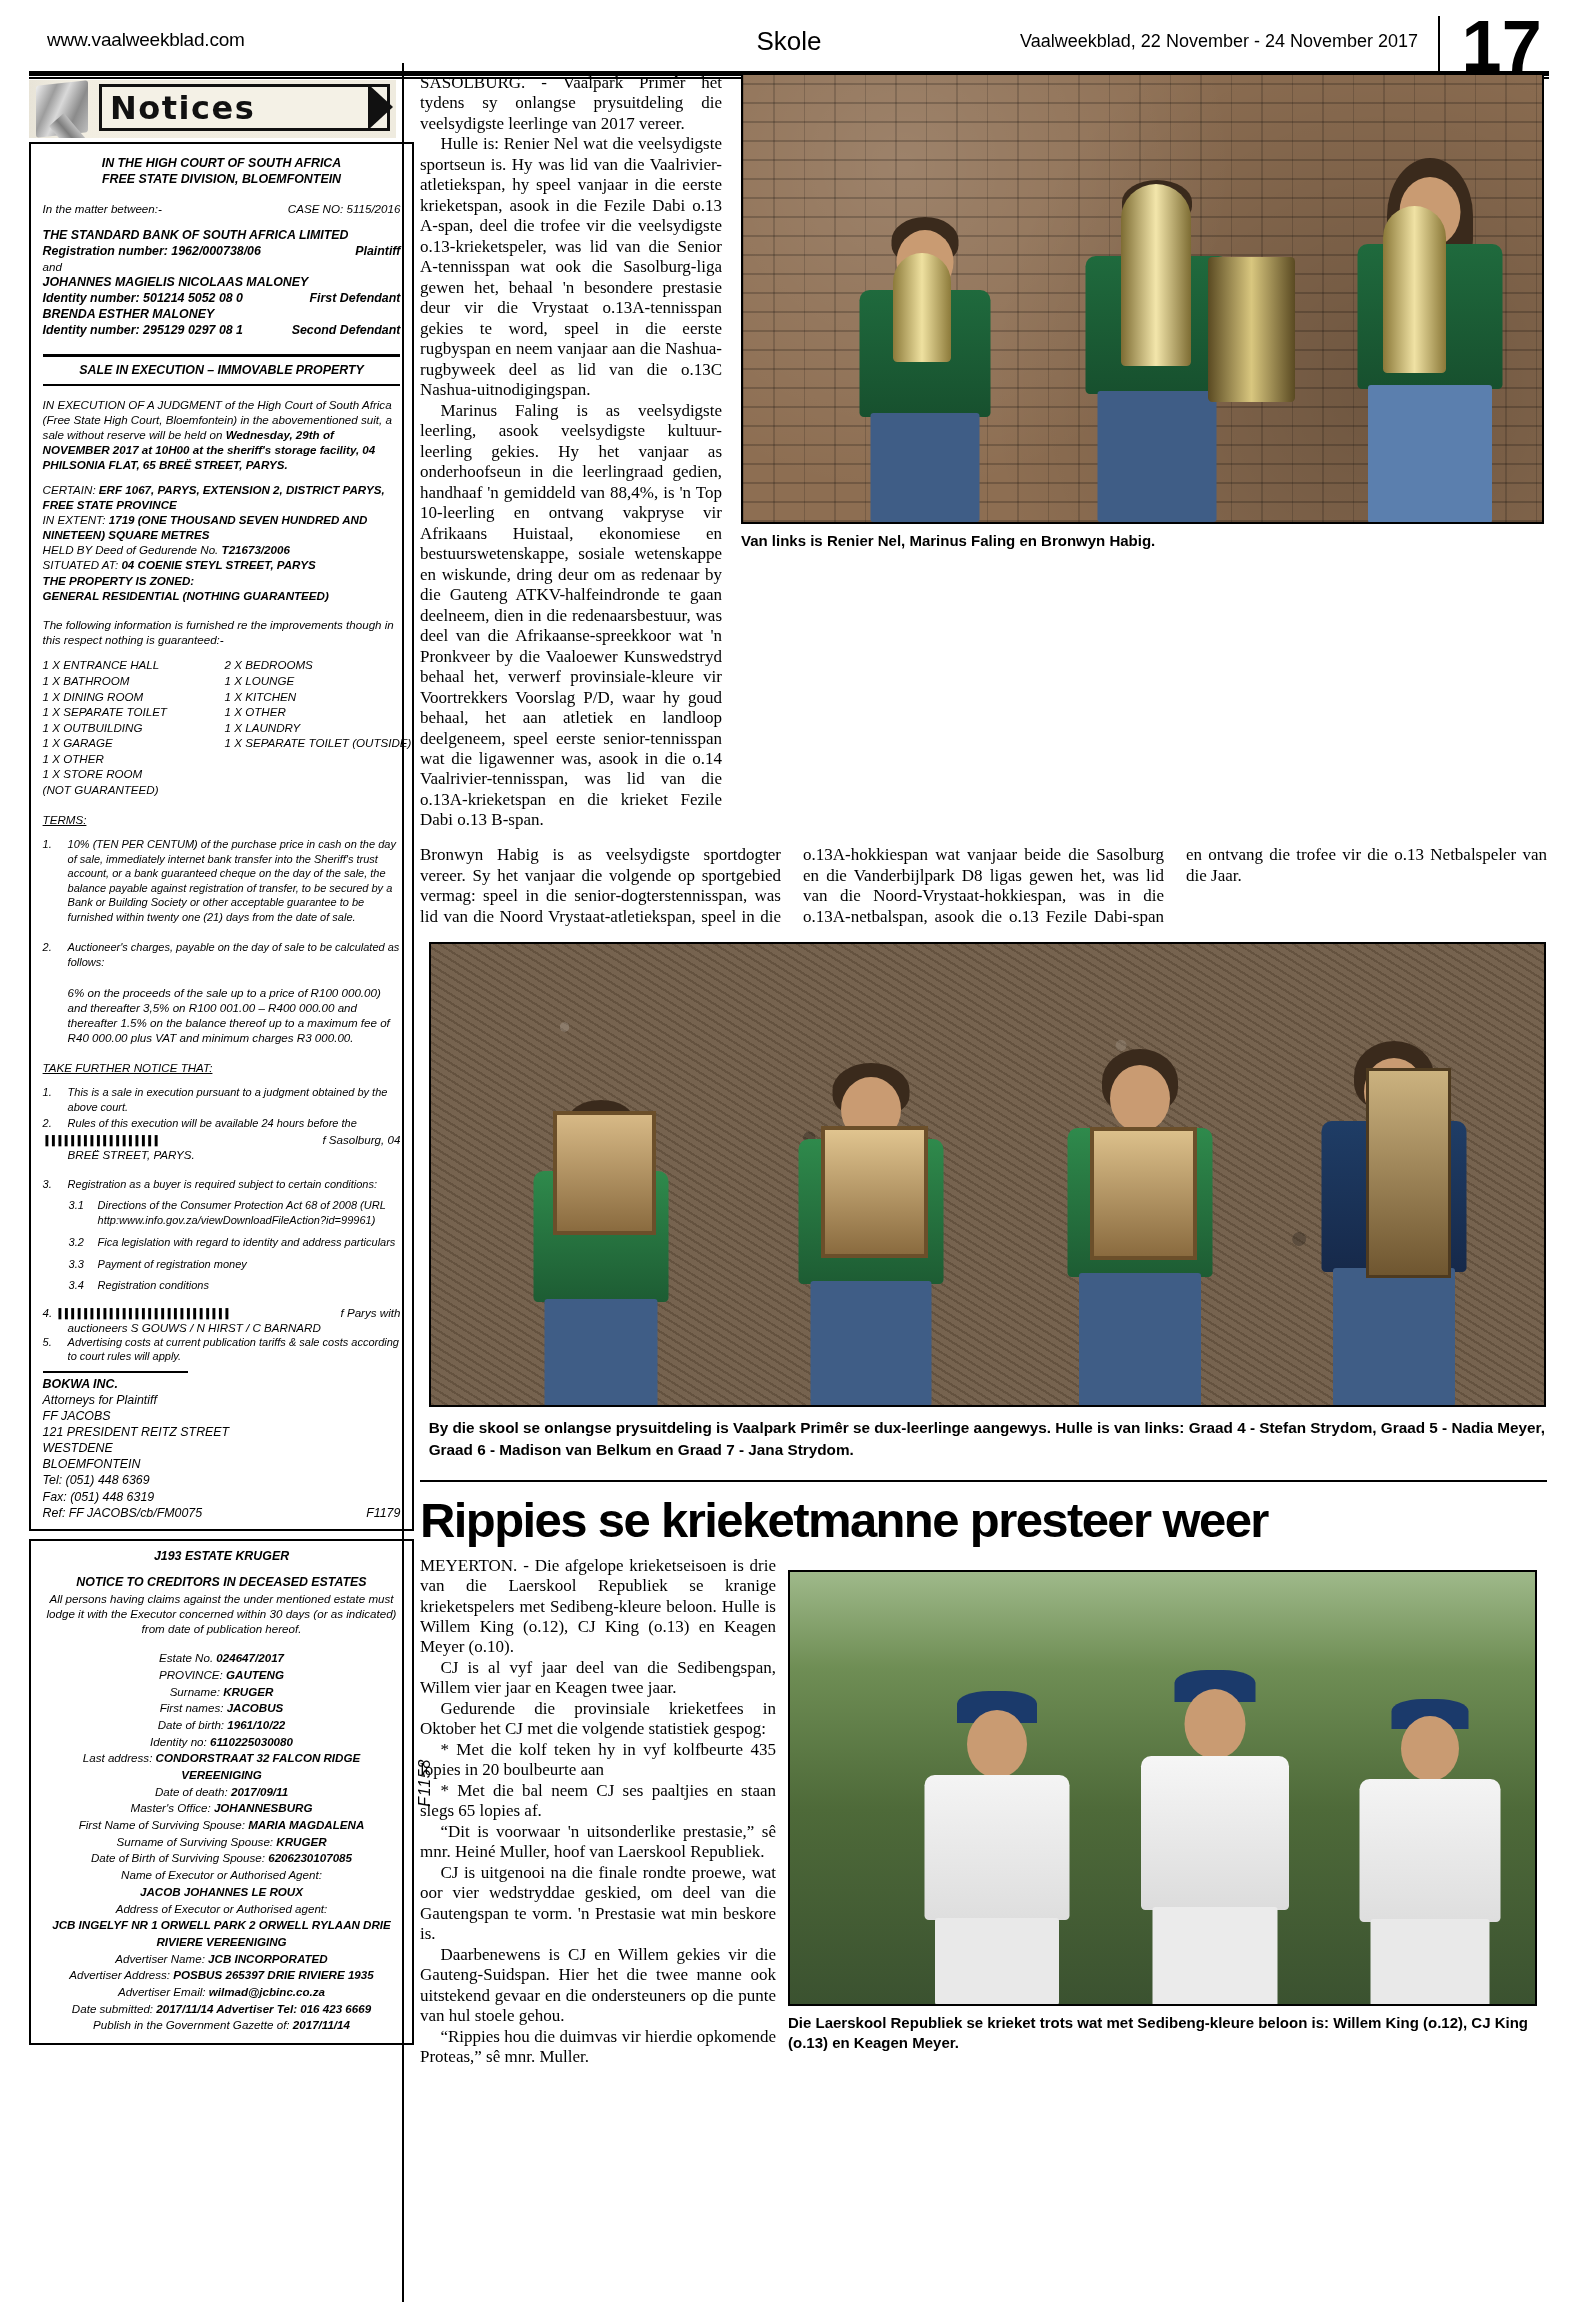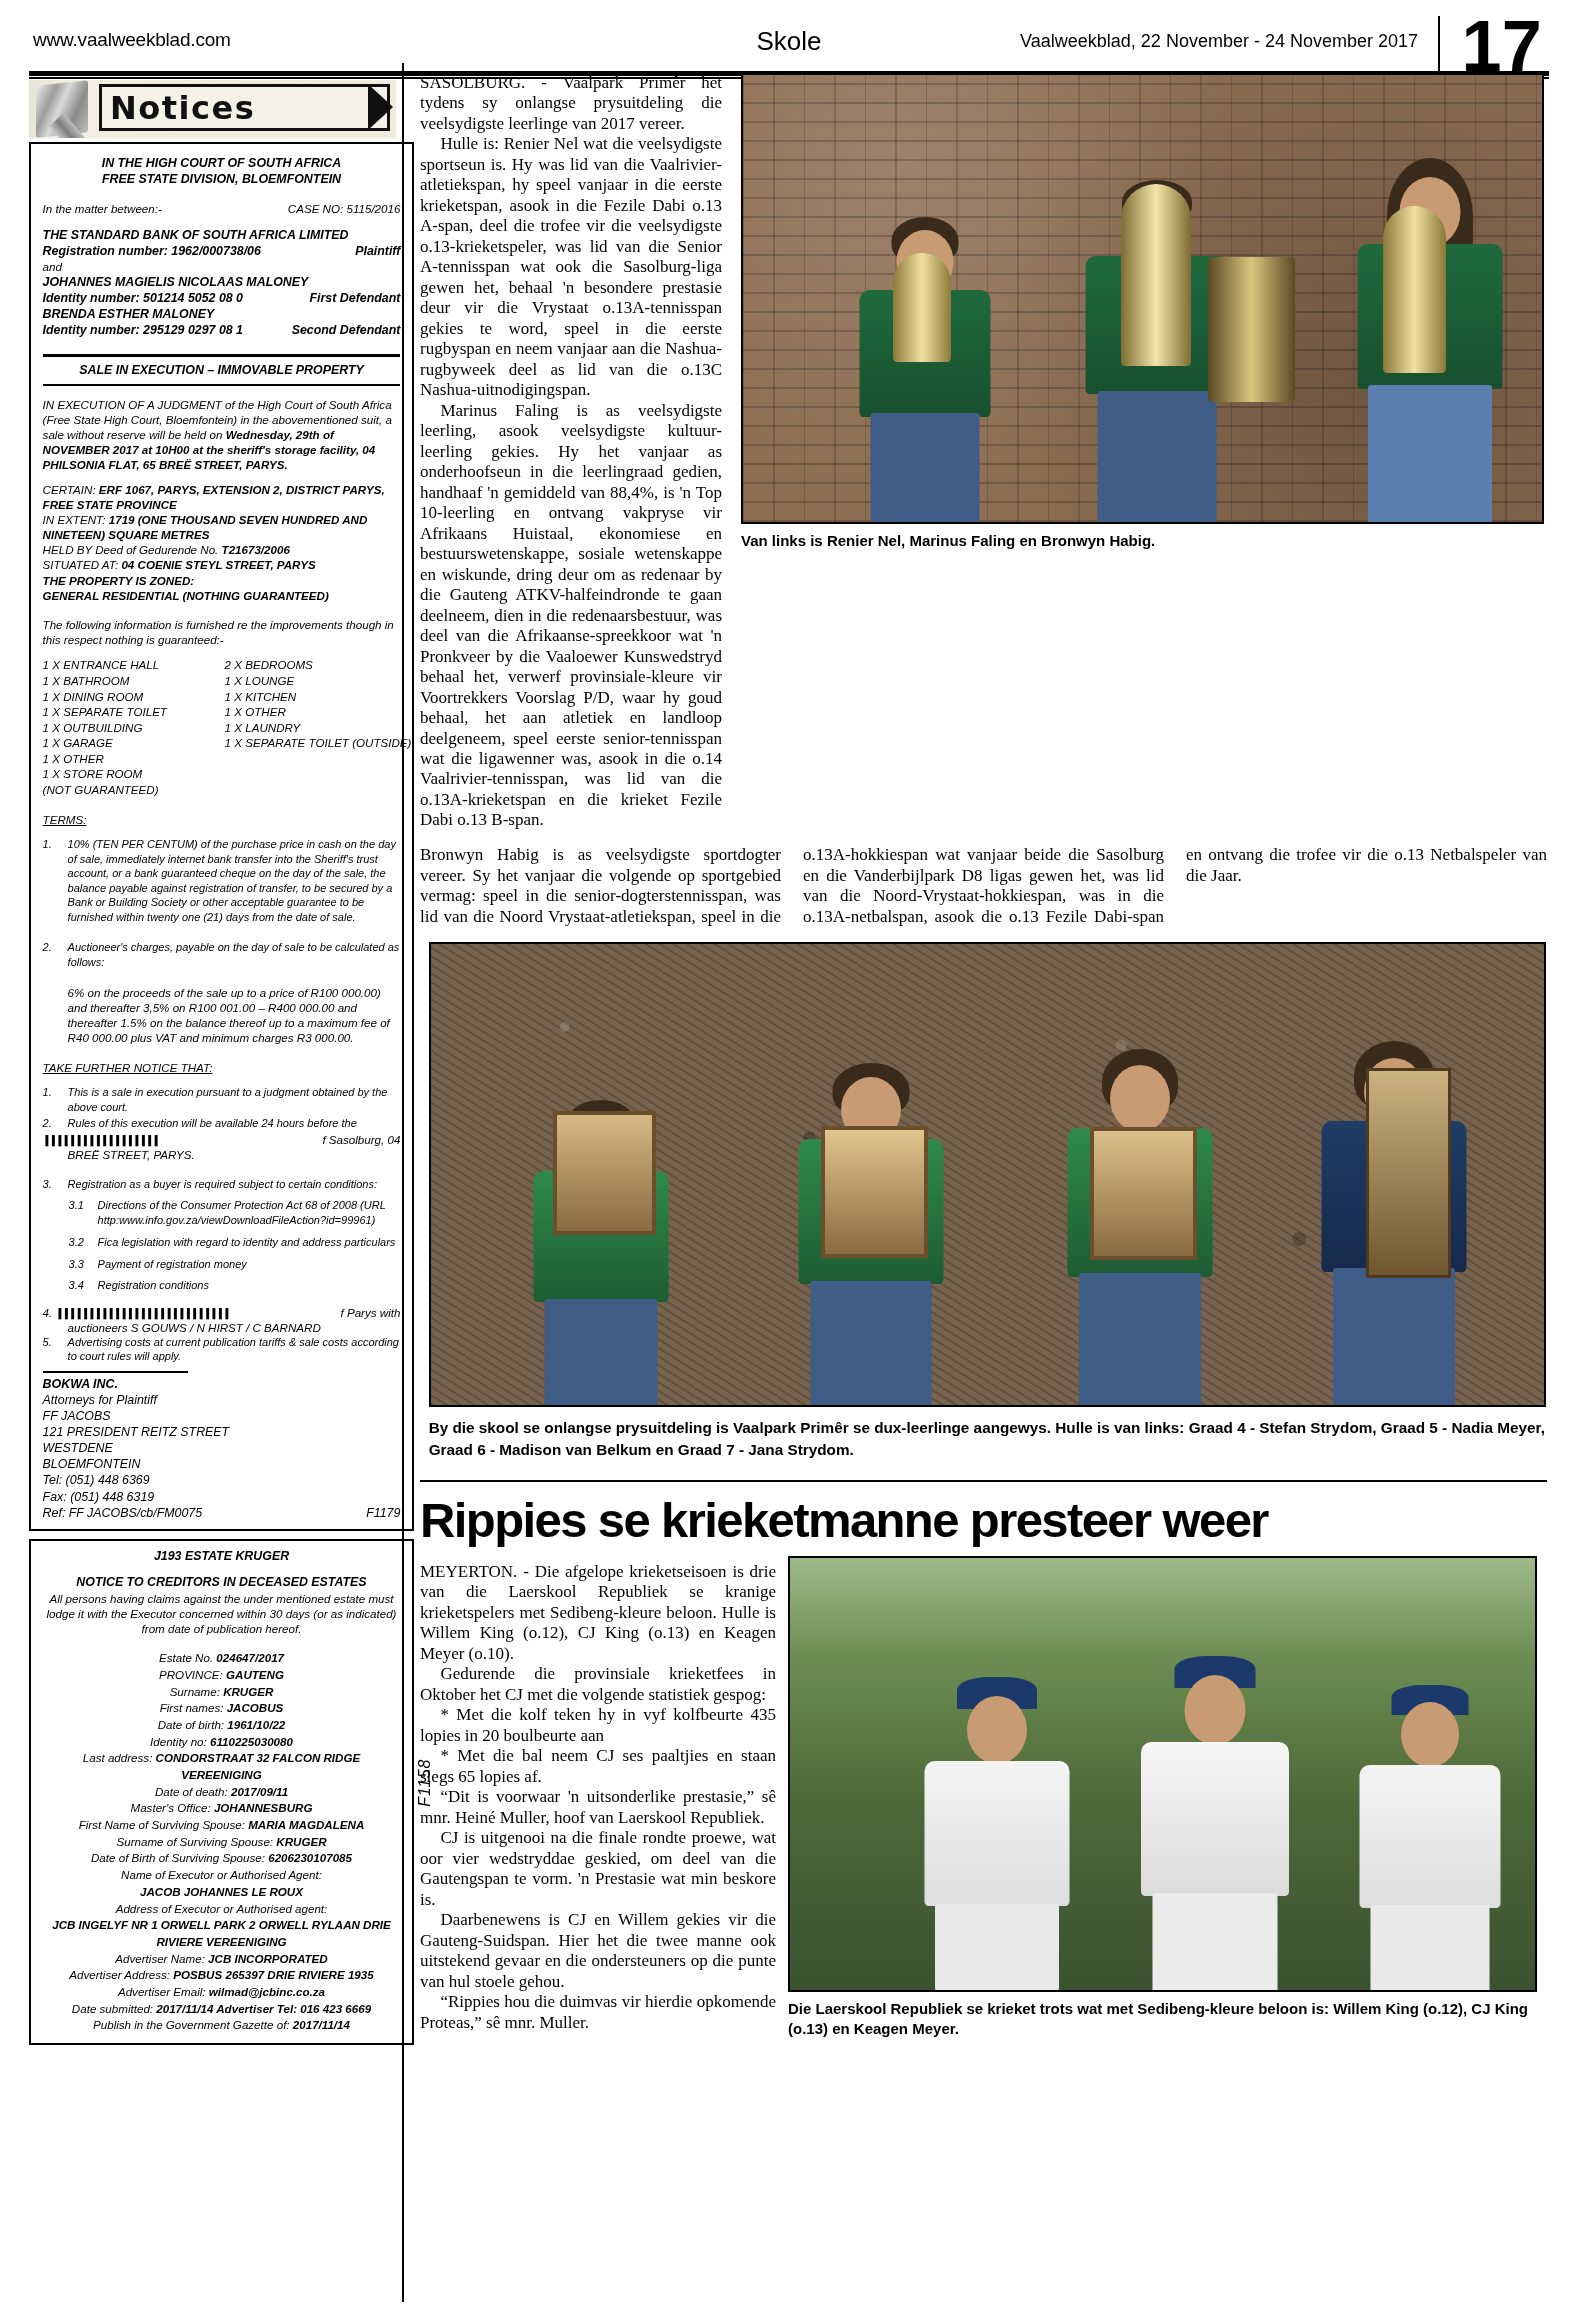--- a/index.html
+++ b/index.html
@@ -2,21 +2,21 @@
 <html style="font-size:11.6px"><head>
 <meta charset="utf-8">
 <style>
   html, body { margin:0; padding:0; background:#ffffff; }
   body { width:1574px; height:2319px; font-family:"Liberation Sans", sans-serif; color:#000; position:relative; }
 
   .page { width:1574px; height:2319px; position:relative; box-sizing:border-box; padding:0; }
 
   
   .masthead { position:absolute; left:29px; top:20.4px; width:1520px; height:51px; }
-  .mh-url { position:absolute; left:4px; top:8.7px; font-size:19px; letter-spacing:-0.2px; }
+  .mh-url { position:absolute; left:18px; top:8.7px; font-size:19px; letter-spacing:-0.2px; }
   .mh-section { position:absolute; left:0; right:0; top:5.8px; text-align:center; font-size:26px; }
   .mh-date { position:absolute; right:131px; top:10.2px; font-size:18px; }
   .mh-pageno { position:absolute; right:7.3px; top:-10.2px; font-size:72px; font-weight:bold; line-height:1; }
   .mh-vrule { position:absolute; right:109px; top:-4.4px; width:2.2px; height:63px; background:#000; }
   .mh-rule { position:absolute; left:0; top:51px; width:1520px; height:4.4px; background:#000; }
   .mh-rule2 { position:absolute; left:0; top:57px; width:1520px; height:1.5px; background:#000; }
 
   
   .col-sep { position:absolute; left:402px; top:63px; width:2.2px; height:2239px; background:#000; }
 
@@ -460,20 +460,21 @@
     <div class="hrule-thin" style="width:1127px; height:1.5px;"></div>
     <div class="sp14"></div>
 
     <h2 class="headline-2">Rippies se krieketmanne presteer weer</h2>
     <div class="sp14"></div>
 
     <div style="display:flex; gap:12px; align-items:center;">
       <div style="width:356px;">
         <div class="body-serif">
           <p class="first"><span style="font-variant:small-caps">MEYERTON. - </span><span>Die afgelope krieketseisoen is drie van die Laerskool Republiek se kranige krieketspelers met Sedibeng-kleure beloon. Hulle is Willem King (o.12), CJ King (o.13) en Keagen Meyer (o.10).</span></p>
+          <p>CJ is al vyf jaar deel van die Sedibengspan, Willem vier jaar en Keagen twee jaar.</p>
           <p>Gedurende die provinsiale krieketfees in Oktober het CJ met die volgende statistiek gespog:</p>
           <p>* Met die kolf teken hy in vyf kolfbeurte 435 lopies in 20 boulbeurte aan</p>
           <p>* Met die bal neem CJ ses paaltjies en staan slegs 65 lopies af.</p>
           <p>“Dit is voorwaar 'n uitsonderlike prestasie,” sê mnr. Heiné Muller, hoof van Laerskool Republiek.</p>
           <p>CJ is uitgenooi na die finale rondte proewe, wat oor vier wedstryddae geskied, om deel van die Gautengspan te vorm. 'n Prestasie wat min beskore is.</p>
           <p>Daarbenewens is CJ en Willem gekies vir die Gauteng-Suidspan. Hier het die twee manne ook uitstekend gevaar en die ondersteuners op die punte van hul stoele gehou.</p>
           <p>“Rippies hou die duimvas vir hierdie opkomende Proteas,” sê mnr. Muller.</p>
         </div>
       </div>
 

